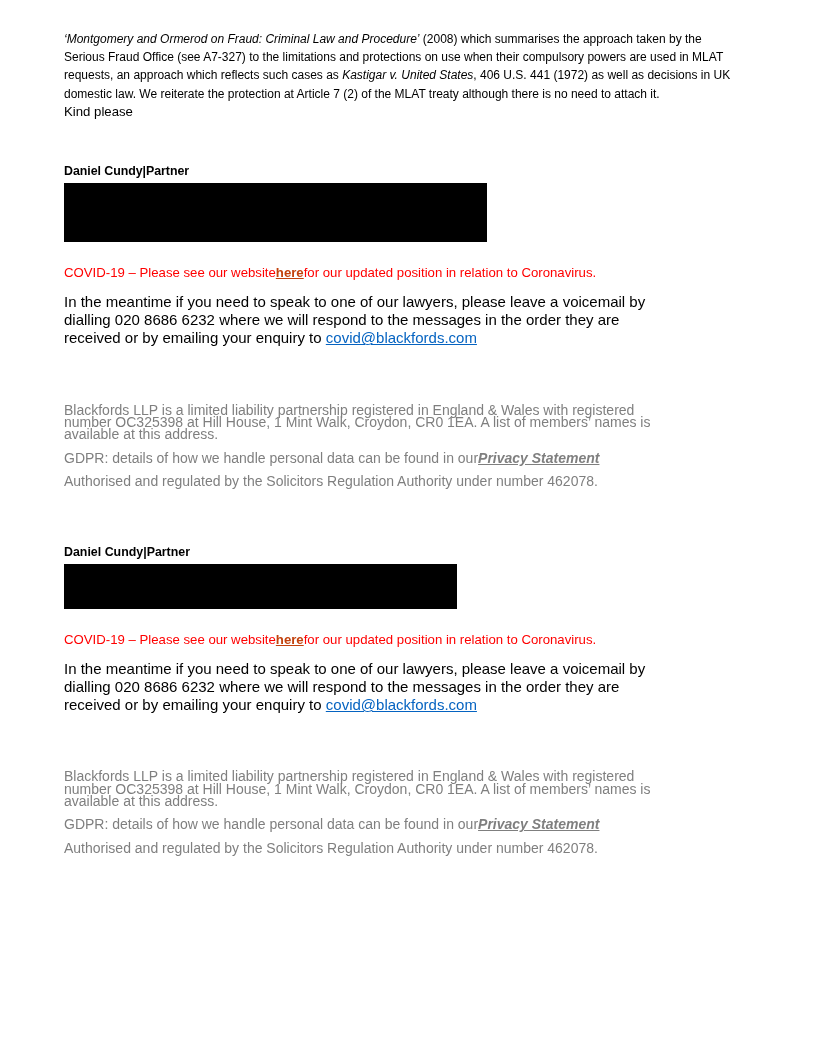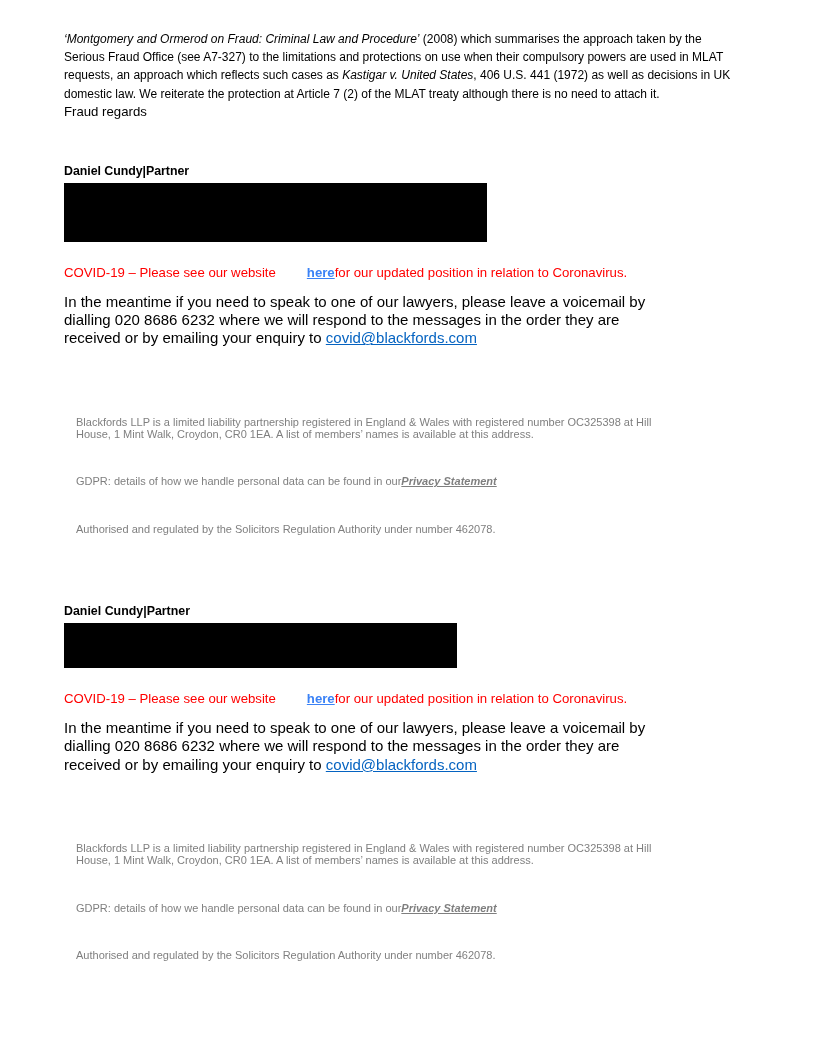--- a/index.html
+++ b/index.html
@@ -62,41 +62,40 @@
     width: 393px;
     height: 45px;
   }
   .covid-line {
     font-size: 13.2px;
     line-height: 17px;
     color: #ff0000;
     margin: 0;
   }
   .covid-line a {
-    color: #3b82f6;
+    color: #c2410c;
     font-weight: bold;
     text-decoration: underline;
-    margin-left: 31px;
   }
   .meantime {
     font-size: 15px;
     line-height: 18.2px;
     margin: 0;
     max-width: 612px;
     color: #000000;
   }
   .meantime a {
     color: #0563c1;
     text-decoration: underline;
   }
   .fineprint {
-    font-size: 11px;
+    font-size: 14px;
     line-height: 12.4px;
     color: #7f7f7f;
-    margin: 12px;
+    margin: 0;
     max-width: 604px;
   }
   .fineprint-sp {
     height: 11px;
   }
   .fineprint a,
   .fineprint .privacy {
     color: #7f7f7f;
     font-weight: bold;
     text-decoration: underline;
@@ -109,21 +108,21 @@
     margin: 0;
   }
 </style>
 </head>
 <body>
 
 <div class="page">
 
   <p class="body-para"><span class="it">‘Montgomery and Ormerod on Fraud: Criminal Law and Procedure’</span><span> (2008) which summarises the approach taken by the Serious Fraud Office (see A7-327) to the limitations and protections on use when their compulsory powers are used in MLAT requests, an approach which reflects such cases as </span><span class="it">Kastigar v. United States</span><span>, 406 U.S. 441 (1972) as well as decisions in UK domestic law. We reiterate the protection at Article 7 (2) of the MLAT treaty although there is no need to attach it.</span></p>
 
-  <p class="kind-regards">Fraud regards</p>
+  <p class="kind-regards">Kind please</p>
 
   <div class="gap-lg"></div>
 
   <div>
     <p class="sig-name">Daniel Cundy|Partner</p>
     <div class="redaction redaction-1"></div>
 
     <div class="gap-md"></div>
 
     <p class="covid-line"><span>COVID-19 – Please see our website</span><a href="#">here</a><span>for our updated position in relation to Coronavirus.</span></p>

